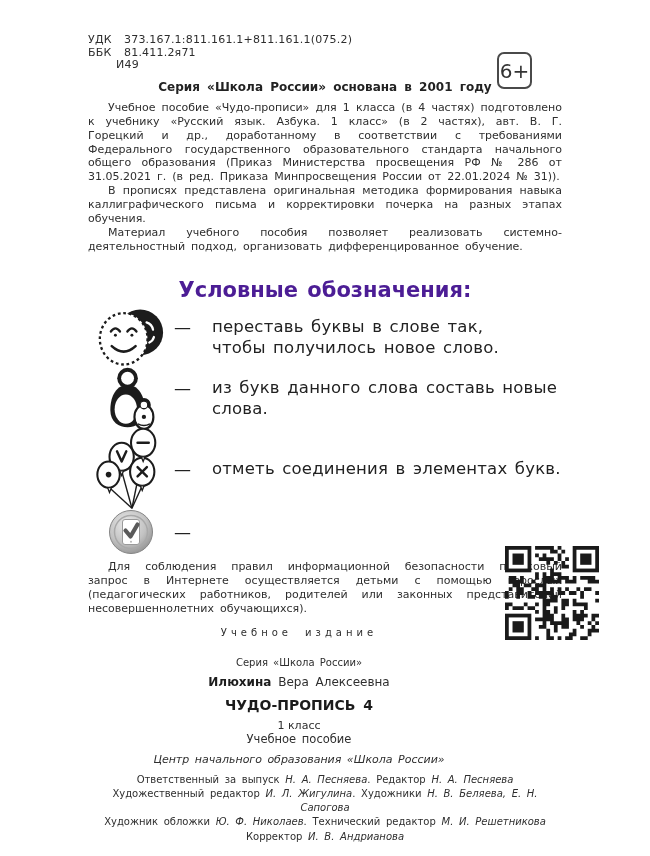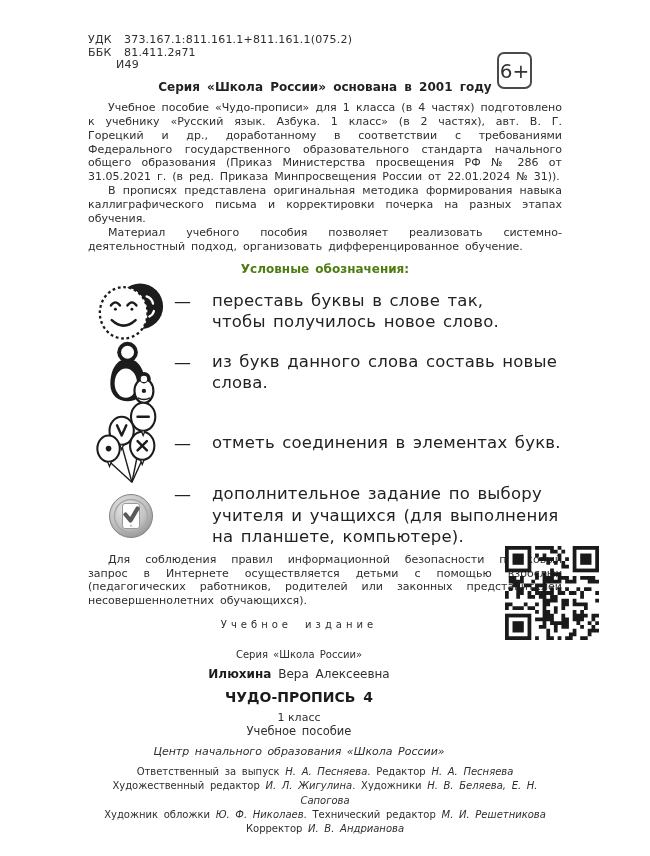--- a/index.html
+++ b/index.html
@@ -15,21 +15,21 @@
   .age-badge{
     position:absolute;left:497px;top:52px;width:31px;height:33px;
     border:2px solid #4a4a4a;border-radius:7px;display:flex;align-items:center;justify-content:center;
     font-size:20px;color:#333;background:#fff;
   }
   .series-founded{font-size:12px;font-weight:bold;text-align:center;margin-top:8px;color:#222;word-spacing:3px;}
   
   .intro{margin-top:7px;}
   .intro p{margin:0;font-size:11px;line-height:1.26;text-align:justify;text-indent:20px;color:#2e2e2e;word-spacing:2.5px;}
   
-  .legend-title{font-size:12px;font-weight:bold;text-align:center;margin:9px 0 2px 0;color:#4d7c0f;word-spacing:2px;}
+  .legend-title{font-size:21px;font-weight:bold;text-align:center;margin:25px 0 2px 0;color:#4c1d95;word-spacing:2px;}
   .legend-row{display:flex;align-items:center;margin-bottom:-3px;}
   .legend-icon-wrap{width:86px;flex:none;display:flex;justify-content:center;align-items:center;}
   .legend-body{display:flex;align-items:flex-start;flex:1;}
   .legend-dash{width:38px;flex:none;font-size:17px;line-height:1.3;color:#222;}
   .legend-text{font-size:16.5px;line-height:1.3;white-space:pre-line;color:#222;word-spacing:2px;letter-spacing:.2px;}
   
   .safety{margin-top:8px;}
   
   .edition{text-align:center;margin-right:52px;color:#2e2e2e;}
   .ed-kind{font-size:10px;letter-spacing:4px;margin-top:11px;word-spacing:6px;}
@@ -157,23 +157,20 @@
         </defs>
         <circle cx="23" cy="23" r="21.5" fill="url(#btn)" stroke="#858585" stroke-width="1"></circle>
         <circle cx="23" cy="23" r="16.5" fill="none" stroke="#a9a9a9" stroke-width="1.5"></circle>
         <rect x="14.5" y="10.5" width="17" height="25" rx="2.5" fill="#fff" stroke="#9a9a9a" stroke-width="1"></rect>
         <circle cx="23" cy="32.8" r="1" fill="#b5b5b5"></circle>
         <path d="M17.5 21.5 l5 6 l7 -12" stroke="#5a5a5a" stroke-width="4.2" fill="none" stroke-linecap="round" stroke-linejoin="round"></path>
       </svg>
     </div>
     <div class="legend-body">
       <div class="legend-dash">—</div>
-      <div class="legend-text">дополнительное задание по выбору
-учителя и учащихся (для выполнения
-на планшете, компьютере).</div>
     </div>
   </div>
 
   <div class="intro safety">
     <p>Для соблюдения правил информационной безопасности поисковый запрос в Интернете осуществляется детьми с помощью взрослых (педагогических работников, родителей или законных представителей несовершеннолетних обучающихся).</p>
   </div>
 
   <div class="edition">
     <div class="ed-kind">Учебное издание</div>
     <div class="ed-series">Серия «Школа России»</div>

